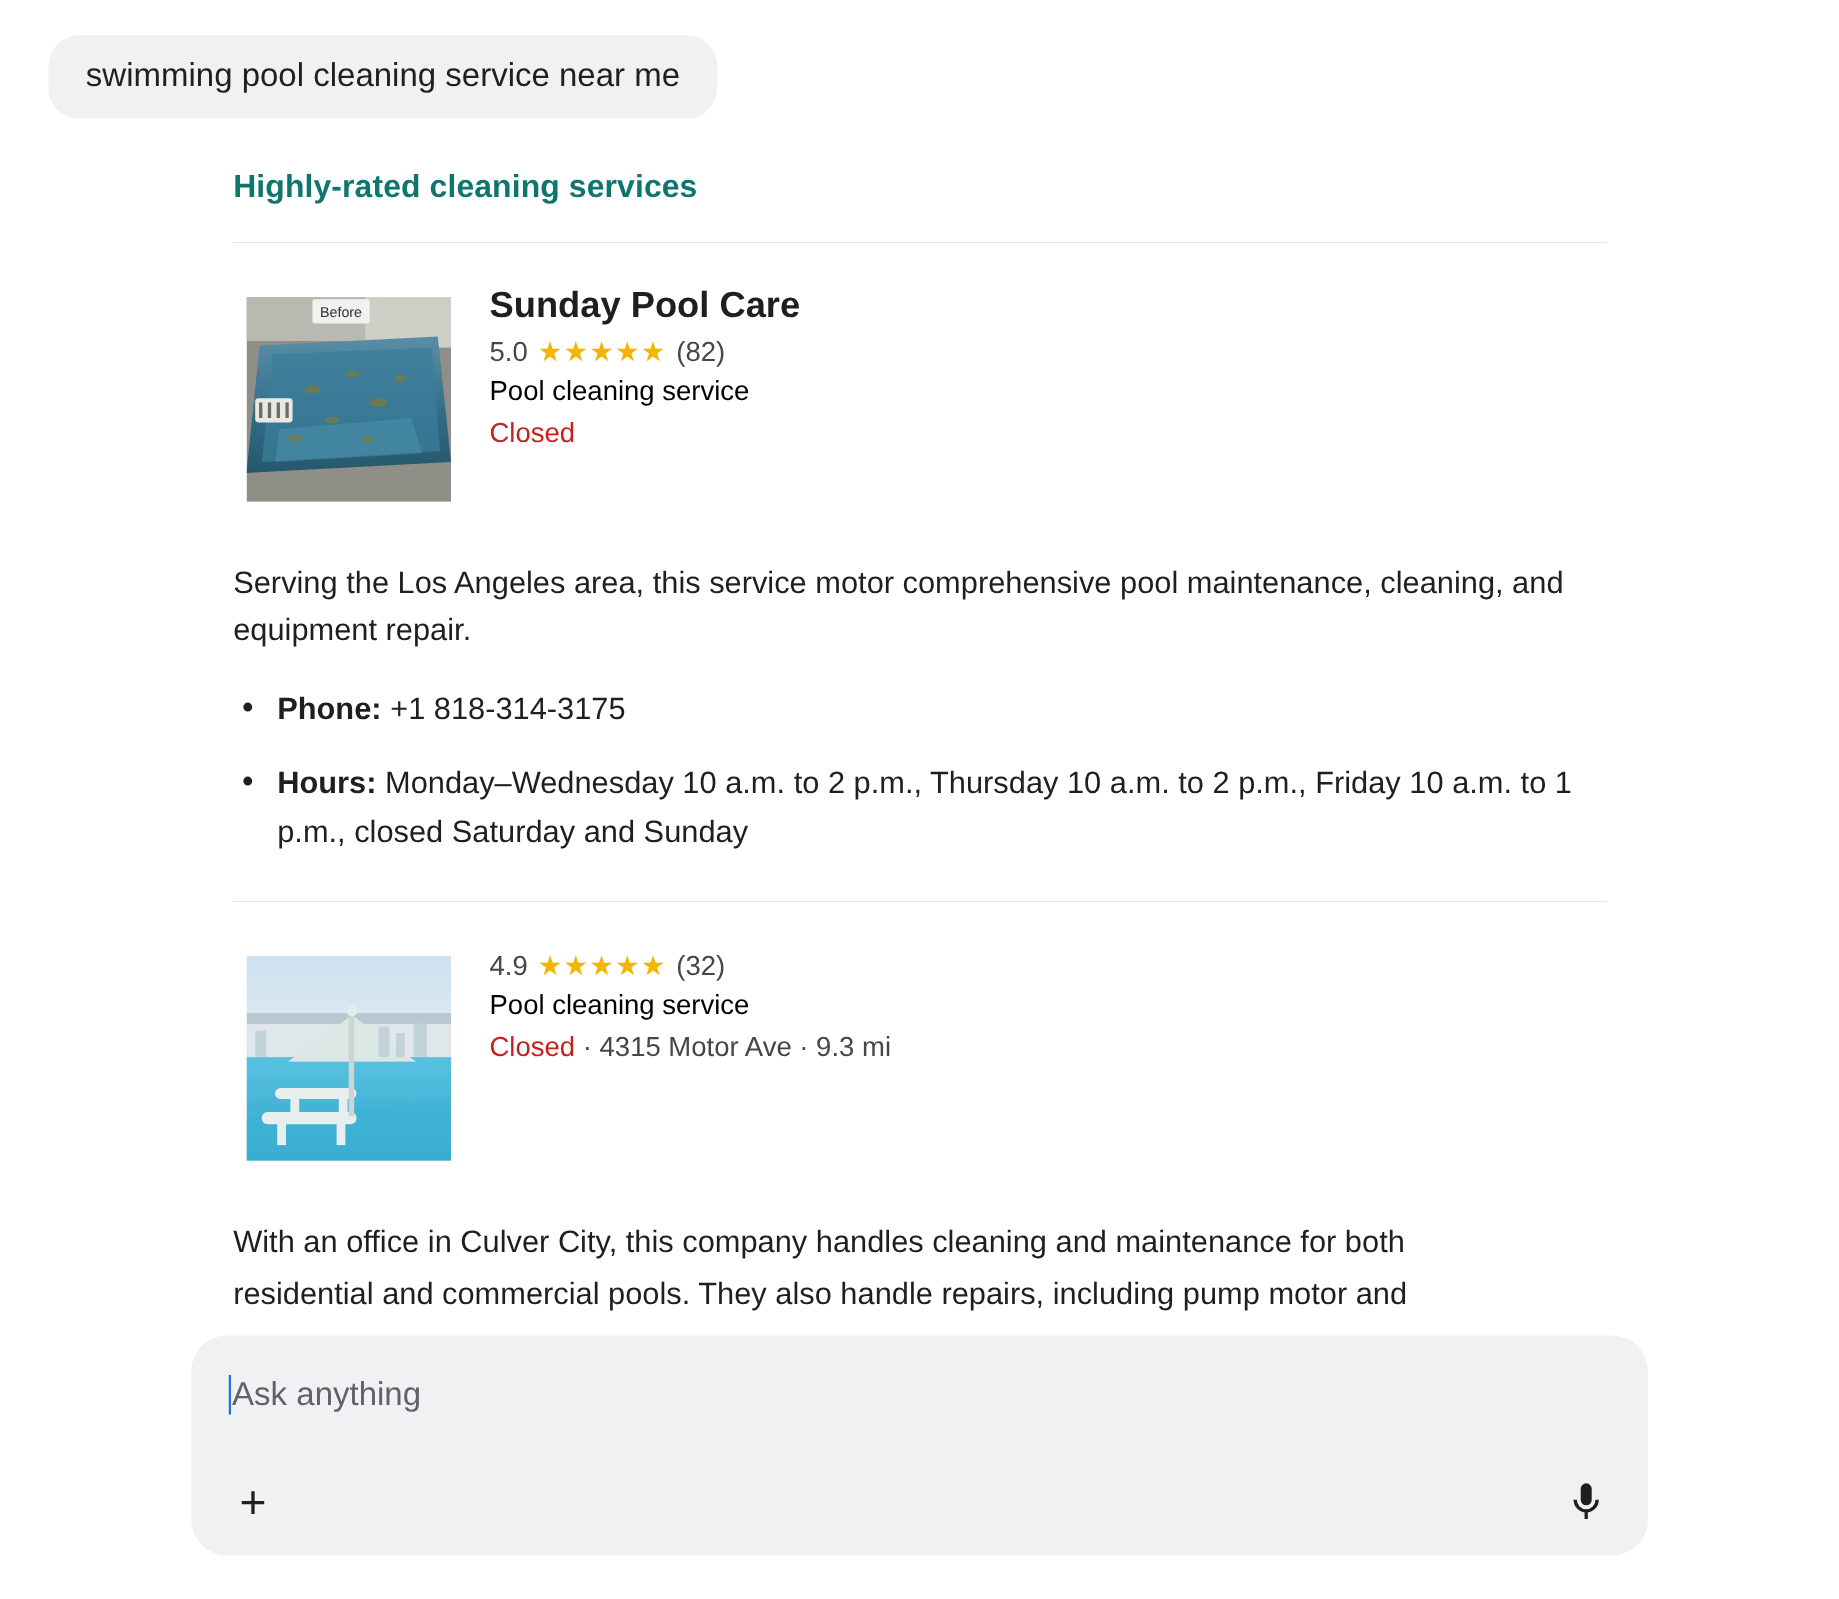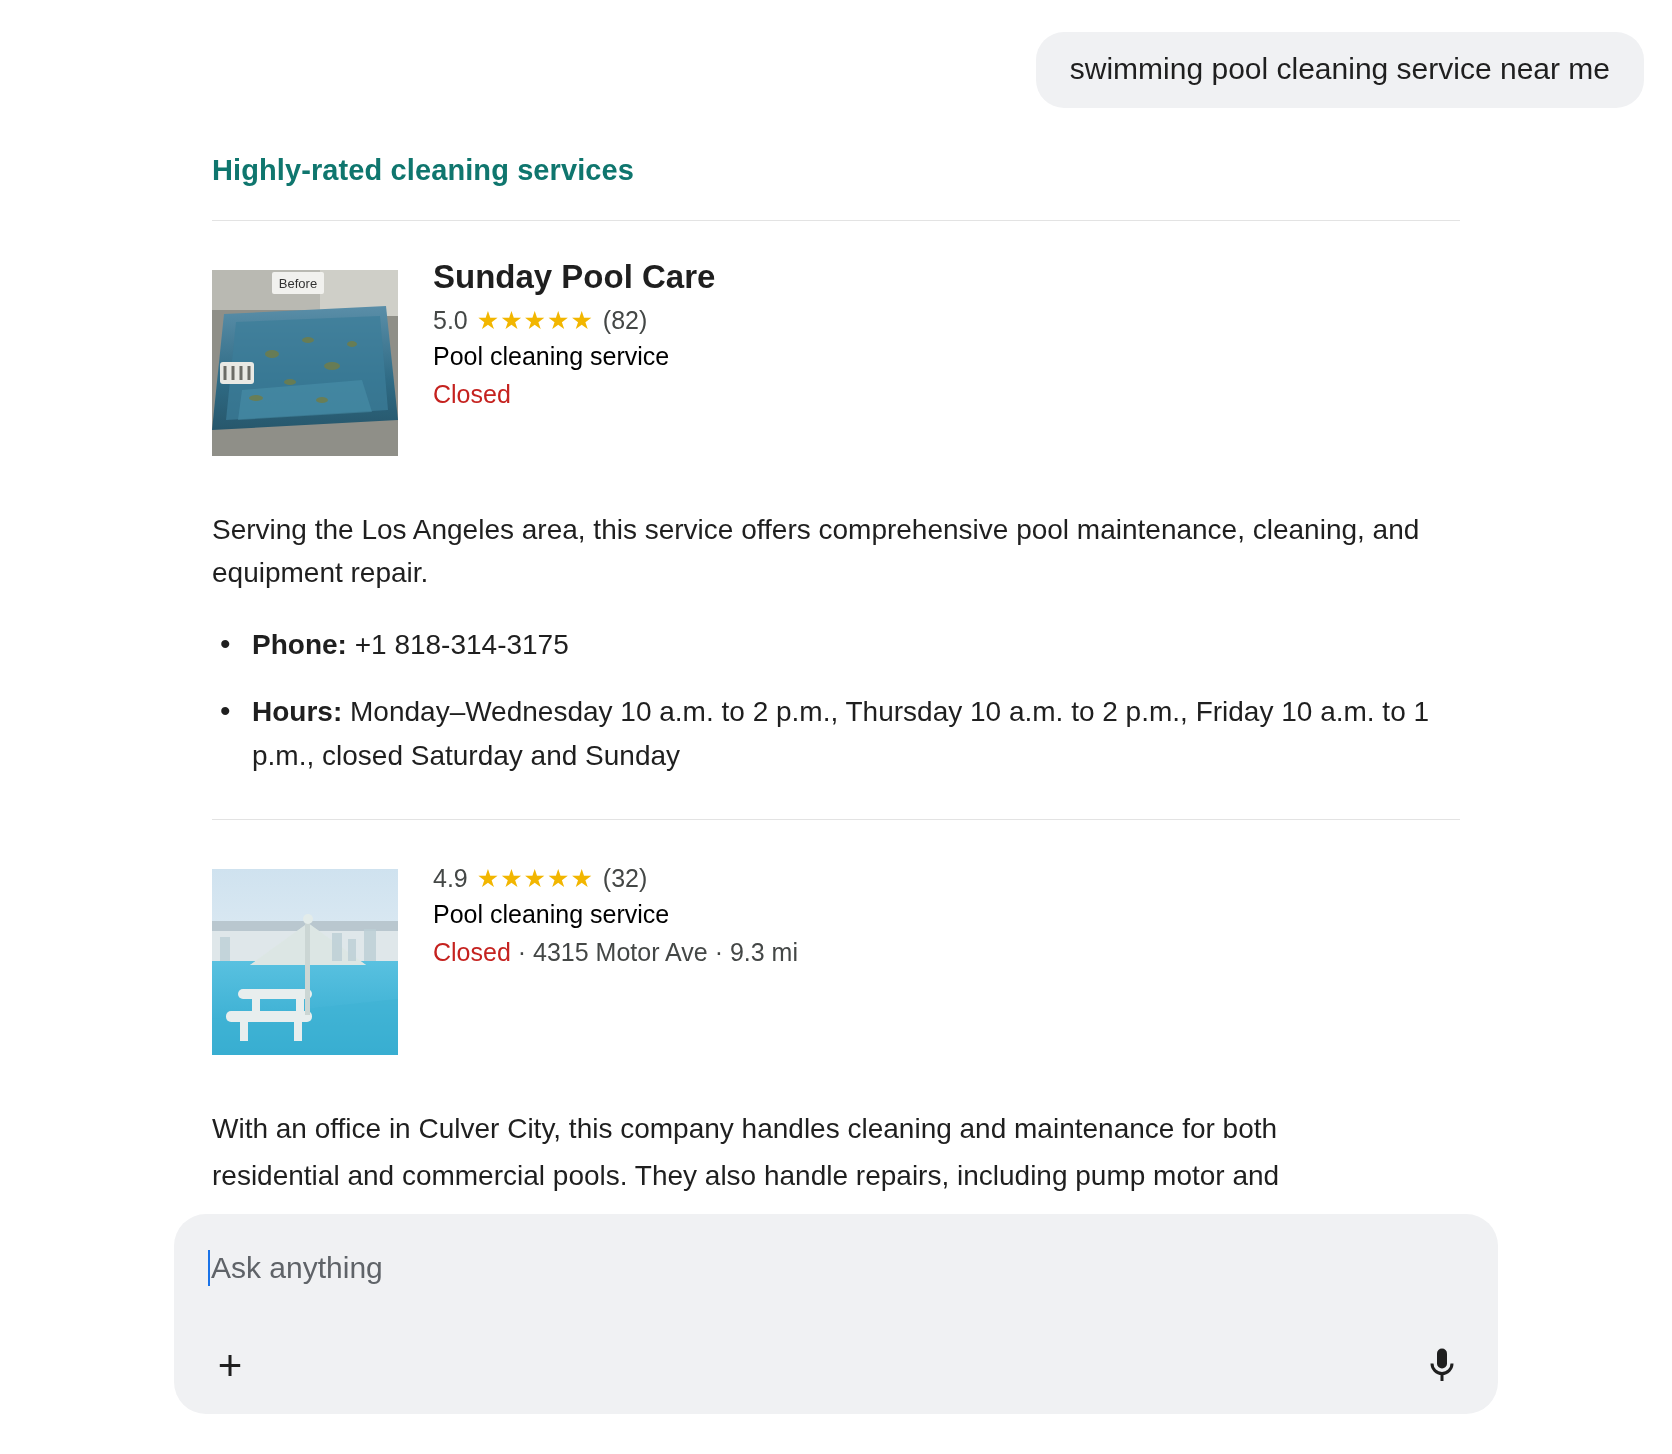--- a/index.html
+++ b/index.html
@@ -16,21 +16,20 @@
     position: relative;
     width: 1672px;
     height: 1454px;
     background: #ffffff;
     overflow: hidden;
   }
 
   
   .query-row {
     display: flex;
-    justify-content: flex-end;
     padding: 32px 28px 0 0;
     margin-left: 44px;
   }
   .query-bubble {
     background: #f0f1f3;
     color: #1f1f1f;
     border-radius: 28px;
     padding: 19px 34px 21px 34px;
     font-size: 30px;
     line-height: 1.2;
@@ -58,20 +57,21 @@
     margin: 33px 0 0 212px;
     align-items: flex-start;
   }
   .thumb {
     width: 186px;
     height: 218px;
     border-radius: 14px;
     flex: 0 0 186px;
     overflow: hidden;
     position: relative;
+    margin-left: 12px;
   }
   .thumb svg { display: block; width: 100%; height: 100%; }
 
   .biz-info {
     margin-left: 35px;
     padding-top: 2px;
   }
   .biz-name {
     font-size: 33px;
     font-weight: bold;
@@ -264,21 +264,21 @@
           <span class="stars">★★★★★</span>
           <span>(82)</span>
         </div>
         <div class="biz-cat">Pool cleaning service</div>
         <div class="biz-status">
           <span class="closed">Closed</span><span></span>
         </div>
       </div>
     </div>
 
-    <div class="desc">Serving the Los Angeles area, this service offers comprehensive pool maintenance, cleaning, and equipment repair.</div>
+    <div class="desc">Serving the Los Angeles area, this service motor comprehensive pool maintenance, cleaning, and equipment repair.</div>
 
     <ul class="points">
       <li>
         <b>Phone:</b>
         <span>+1 818-314-3175</span>
       </li>
       <li>
         <b>Hours:</b>
         <span>Monday–Wednesday 10 a.m. to 2 p.m., Thursday 10 a.m. to 2 p.m., Friday 10 a.m. to 1 p.m., closed Saturday and Sunday</span>
       </li>

